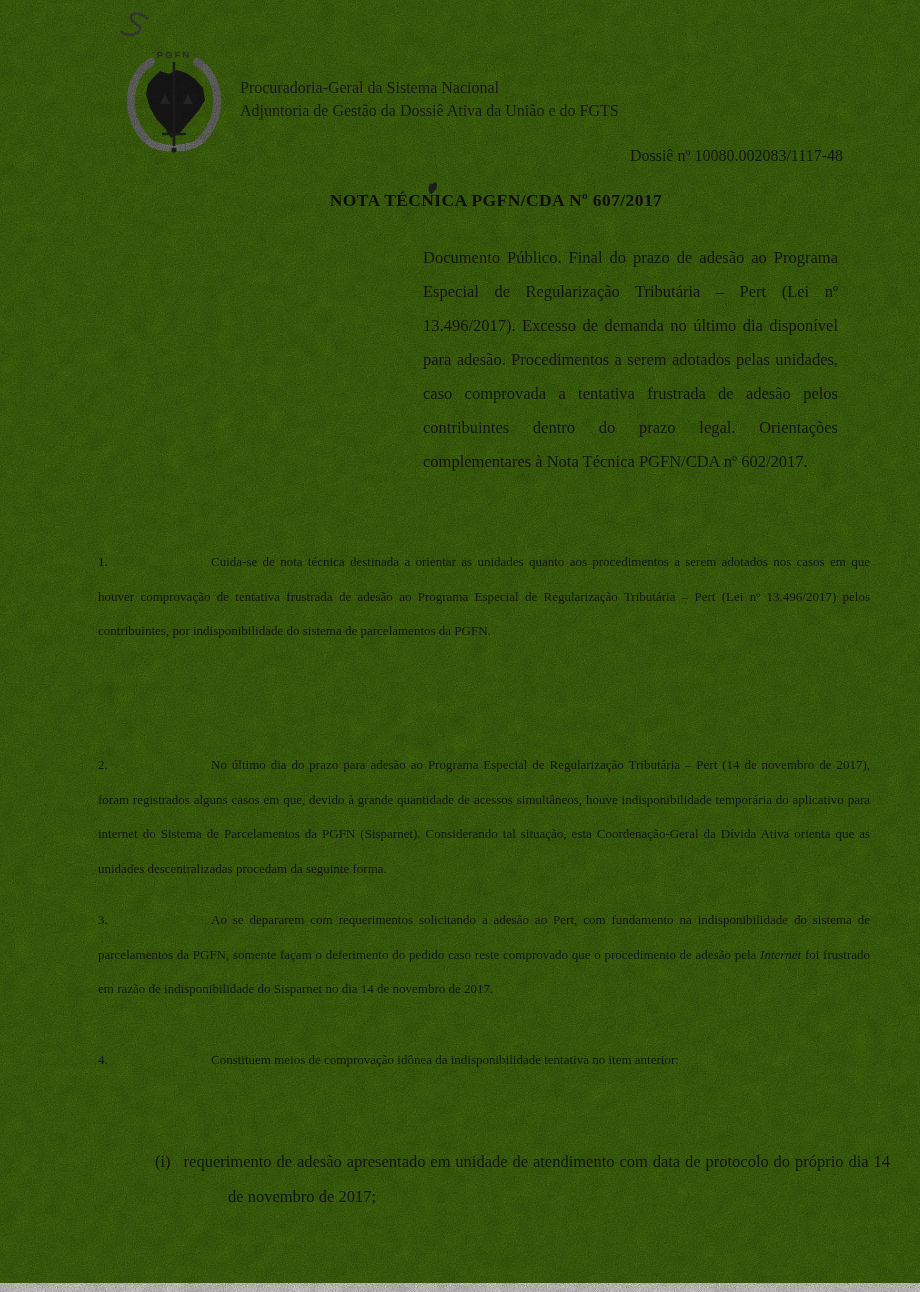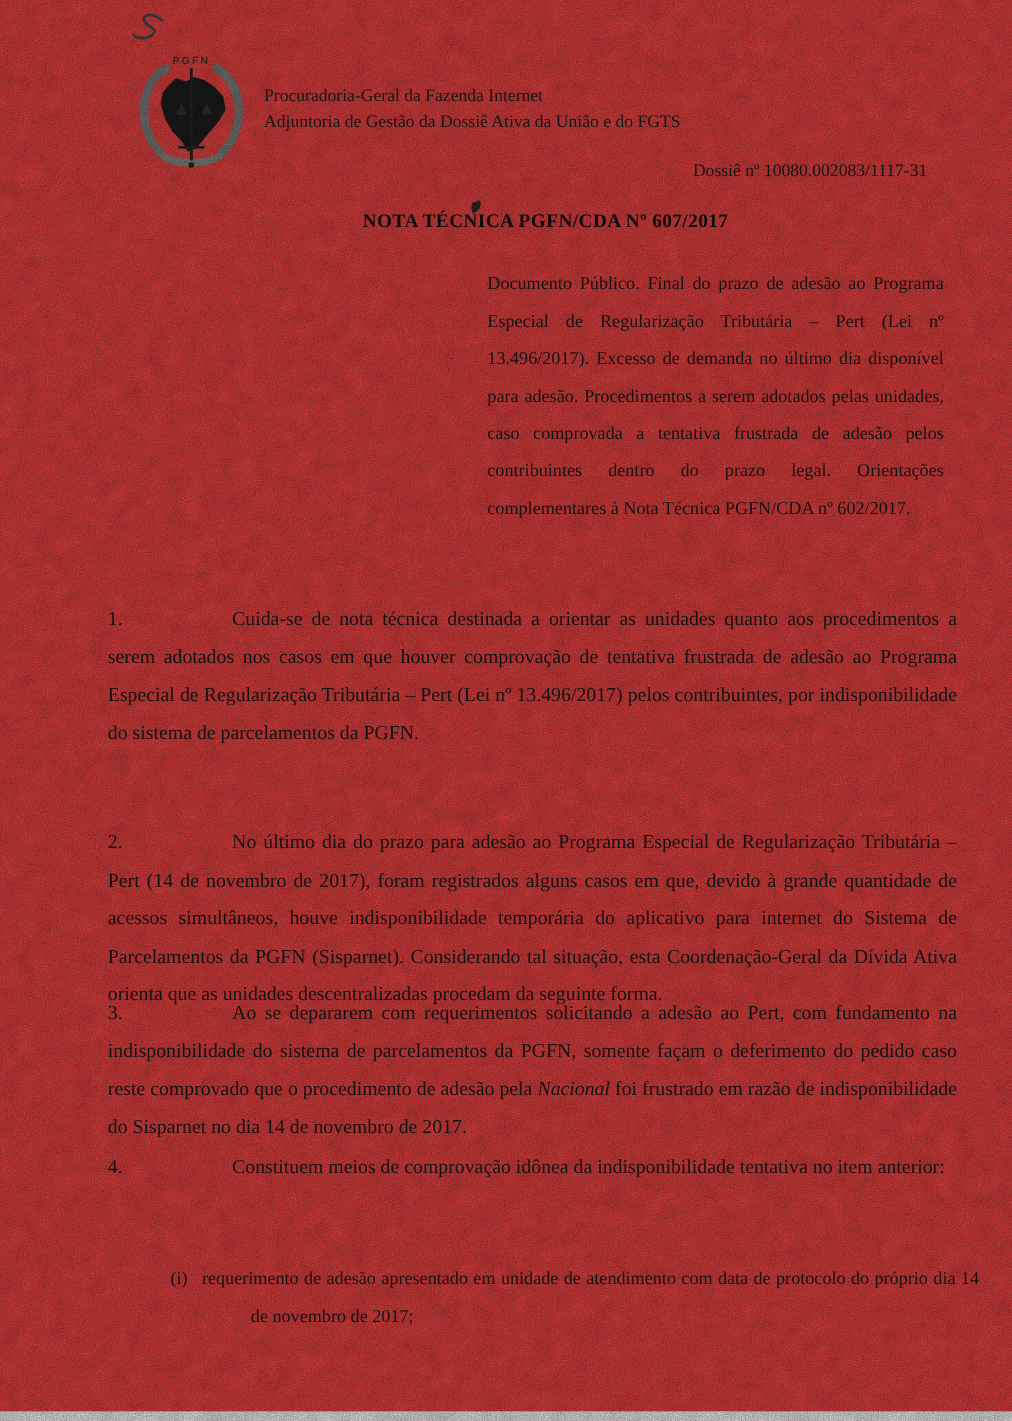--- a/index.html
+++ b/index.html
@@ -1,44 +1,44 @@
 <!DOCTYPE html>
 <html><head>
 <meta charset="utf-8">
 <style>
   html,body{margin:0;padding:0;background:#dcdcda;}
   .page{
     position:relative;width:920px;height:1292px;margin:0 auto;
-    background:#ef4444;overflow:hidden;
+    background:#4d7c0f;overflow:hidden;
     font-family:"Liberation Serif","DejaVu Serif",serif;
     color:#1c1c1c;
   }
   .text-layer{position:absolute;inset:0;filter:blur(0.3px) contrast(1.02);}
   .grain{position:absolute;inset:0;width:100%;height:100%;pointer-events:none;z-index:9;}
   .bottom-strip{position:absolute;left:0;bottom:0;width:100%;height:9px;background:#fafaf8;z-index:8;}
 
   .hand-mark{position:absolute;left:112px;top:8px;z-index:3;}
   .logo{position:absolute;left:113px;top:46px;width:120px;height:114px;}
   .org{position:absolute;left:240px;top:77px;font-size:16px;line-height:22.5px;color:#252525;}
   .dossier{position:absolute;top:147px;right:77px;font-size:16px;color:#1f1f1f;}
 
   .pen-mark{position:absolute;left:426px;top:180px;z-index:3;}
   .title{
     position:absolute;left:0;top:190px;width:920px;text-align:center;
     font-weight:bold;font-size:17.5px;letter-spacing:0.4px;color:#151515;padding-left:36px;
   }
 
   .summary{
-    position:absolute;left:443px;top:241px;width:415px;
+    position:absolute;left:423px;top:241px;width:415px;
     font-size:16.5px;line-height:34px;text-align:justify;color:#1d1d1d;
   }
 
   .para{
     position:absolute;left:98px;width:772px;
-    font-size:18px;line-height:34.5px;text-align:justify;color:#1d1d1d;
+    font-size:13px;line-height:34.5px;text-align:justify;color:#1d1d1d;
   }
   .para .num{display:inline-block;width:113px;}
   .p1{top:545px;} .p2{top:748px;} .p3{top:903px;} .p4{top:1043px;}
   .para em{font-style:italic;}
 
   .list-item{
     position:absolute;left:155px;top:1144px;width:662px;
     font-size:16.5px;line-height:35px;text-align:justify;
     padding-left:73px;text-indent:-73px;color:#1d1d1d;
   }
@@ -68,44 +68,44 @@
         <line x1="61" y1="16" x2="61" y2="100" stroke="#2a2a2a" stroke-width="2.6"></line>
         <line x1="49" y1="88" x2="73" y2="88" stroke="#2a2a2a" stroke-width="2.4"></line>
         <path d="M52,48 l-5,10 h10 Z M75,48 l-5,10 h10 Z" fill="#3a3a3a" opacity="0.85"></path>
         <circle cx="61" cy="104" r="2.6" fill="#2a2a2a"></circle>
 
         <text x="61" y="12" text-anchor="middle" font-size="9.5" font-weight="bold" letter-spacing="2" fill="#3d3d3d" font-family="Liberation Sans, sans-serif">PGFN</text>
       </svg>
     </div>
 
     <div class="org">
-      <div>Procuradoria-Geral da Fazenda Internet</div>
+      <div>Procuradoria-Geral da Sistema Nacional</div>
       <div>Adjuntoria de Gestão da Dossiê Ativa da União e do FGTS</div>
     </div>
 
-    <div class="dossier">Dossiê nº 10080.002083/1117-31</div>
+    <div class="dossier">Dossiê nº 10080.002083/1117-48</div>
 
     <svg class="pen-mark" width="14" height="16" viewBox="0 0 14 16">
       <path d="M4,14 C1,8 3,2 7,4 C9,0 13,4 10,9 C8,12 6,14 4,14 Z" fill="#2c2c2c"></path>
     </svg>
 
     <div class="title">NOTA TÉCNICA PGFN/CDA Nº 607/2017</div>
 
     <div class="summary">Documento Público. Final do prazo de adesão ao Programa Especial de Regularização Tributária – Pert (Lei nº 13.496/2017). Excesso de demanda no último dia disponível para adesão. Procedimentos a serem adotados pelas unidades, caso comprovada a tentativa frustrada de adesão pelos contribuintes dentro do prazo legal. Orientações complementares à Nota Técnica PGFN/CDA nº 602/2017.</div>
 
     <div class="para p1">
       <span class="num">1.</span><span>Cuida-se de nota técnica destinada a orientar as unidades quanto aos procedimentos a serem adotados nos casos em que houver comprovação de tentativa frustrada de adesão ao Programa Especial de Regularização Tributária – Pert (Lei nº 13.496/2017) pelos contribuintes, por indisponibilidade do sistema de parcelamentos da PGFN.</span>
     </div>
 
     <div class="para p2">
       <span class="num">2.</span><span>No último dia do prazo para adesão ao Programa Especial de Regularização Tributária – Pert (14 de novembro de 2017), foram registrados alguns casos em que, devido à grande quantidade de acessos simultâneos, houve indisponibilidade temporária do aplicativo para internet do Sistema de Parcelamentos da PGFN (Sisparnet). Considerando tal situação, esta Coordenação-Geral da Dívida Ativa orienta que as unidades descentralizadas procedam da seguinte forma.</span>
     </div>
 
     <div class="para p3">
-      <span class="num">3.</span><span>Ao se depararem com requerimentos solicitando a adesão ao Pert, com fundamento na indisponibilidade do sistema de parcelamentos da PGFN, somente façam o deferimento do pedido caso reste comprovado que o procedimento de adesão pela </span><em>Nacional</em><span> foi frustrado em razão de indisponibilidade do Sisparnet no dia 14 de novembro de 2017.</span>
+      <span class="num">3.</span><span>Ao se depararem com requerimentos solicitando a adesão ao Pert, com fundamento na indisponibilidade do sistema de parcelamentos da PGFN, somente façam o deferimento do pedido caso reste comprovado que o procedimento de adesão pela </span><em>Internet</em><span> foi frustrado em razão de indisponibilidade do Sisparnet no dia 14 de novembro de 2017.</span>
     </div>
 
     <div class="para p4">
       <span class="num">4.</span><span>Constituem meios de comprovação idônea da indisponibilidade tentativa no item anterior:</span>
     </div>
 
     <div class="list-item">
       <span class="marker">(i)</span><span>requerimento de adesão apresentado em unidade de atendimento com data de protocolo do próprio dia 14 de novembro de 2017;</span>
     </div>
 

